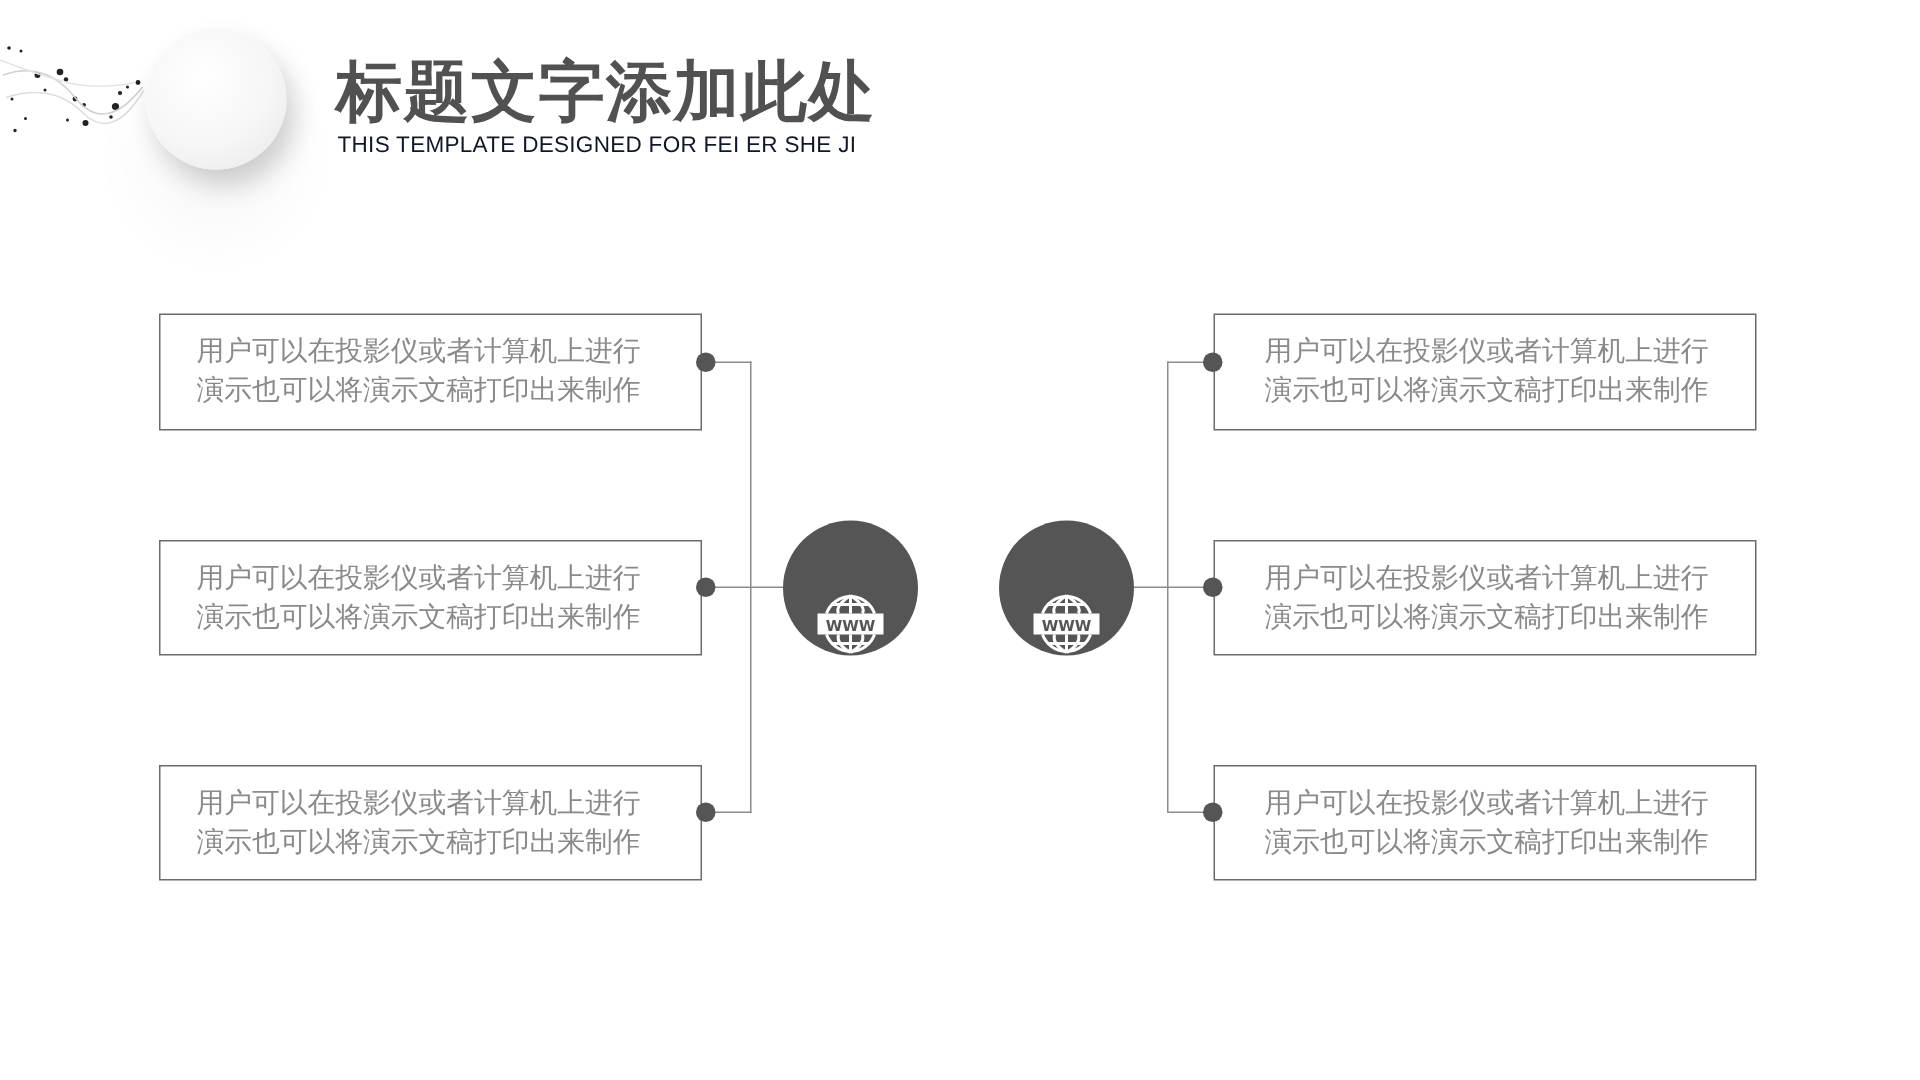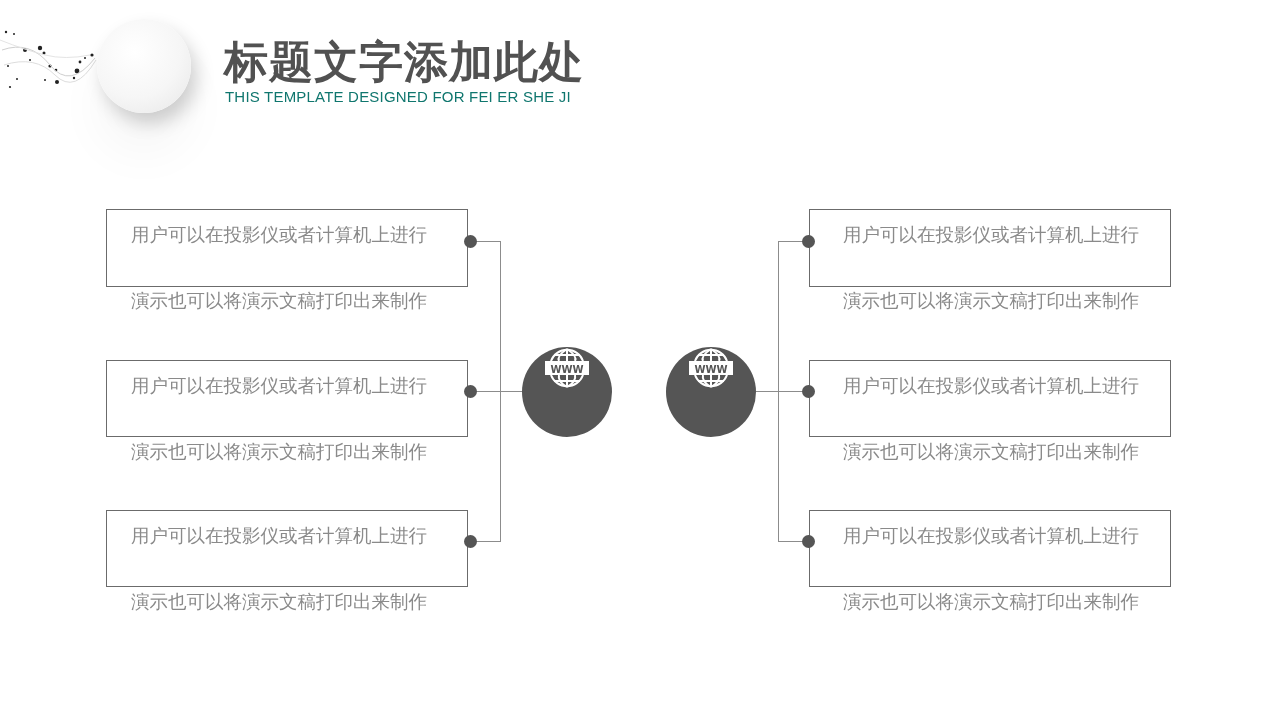--- a/index.html
+++ b/index.html
@@ -3,26 +3,26 @@
 <meta charset="utf-8">
 <style>
   html, body { margin: 0; padding: 0; }
   body { width: 1280px; height: 720px; position: relative; background: #ffffff; overflow: hidden; font-family: "DejaVu Sans", "Liberation Sans", sans-serif; }
   .abs { position: absolute; }
   .deco-circle { left: 97px; top: 19px; width: 94px; height: 94px; border-radius: 50%;
     background: radial-gradient(circle at 40% 35%, #ffffff 0%, #f6f6f6 55%, #e6e6e6 100%);
     box-shadow: 6px 10px 18px rgba(0,0,0,0.18), 0 40px 50px rgba(0,0,0,0.04); }
   .splash { left: 0; top: 10px; width: 110px; height: 100px; }
   .title { left: 224px; top: 36px; font-size: 44px; font-weight: bold; color: #515151; letter-spacing: 1px; line-height: 52px; white-space: nowrap; }
-  .subtitle { left: 225px; top: 88px; font-size: 15px; color: #0f766e; white-space: nowrap; font-family: "Liberation Sans", sans-serif; letter-spacing: 0.2px; }
+  .subtitle { left: 225px; top: 88px; font-size: 15px; color: #0f172a; white-space: nowrap; font-family: "Liberation Sans", sans-serif; letter-spacing: 0.2px; }
   .box { width: 362px; height: 75px; border: 1px solid #6b6b6b; box-sizing: border-box; background: #fff;
     display: flex; flex-direction: column; justify-content: center; padding-left: 24px; }
-  .box .line { font-size: 18.5px; color: #8a8a8a; line-height: 26px; white-space: nowrap; margin-top: 40px; }
+  .box .line { font-size: 18.5px; color: #8a8a8a; line-height: 26px; white-space: nowrap; }
   .dot { width: 13px; height: 13px; border-radius: 50%; background: #555555; }
-  .hub { width: 90px; height: 90px; border-radius: 50%; background: #555555; display: flex; align-items: flex-start; justify-content: center; }
+  .hub { width: 90px; height: 90px; border-radius: 50%; background: #555555; display: flex; align-items: flex-end; justify-content: center; }
   .conn { background: #8c8c8c; }
 </style>
 </head>
 <body>
 
 <svg class="abs splash" viewBox="0 0 110 100">
   <g fill="#222">
     <circle cx="6" cy="22" r="1.2"></circle>
       <circle cx="14" cy="24" r="1"></circle>
       <circle cx="25" cy="40" r="2"></circle>

